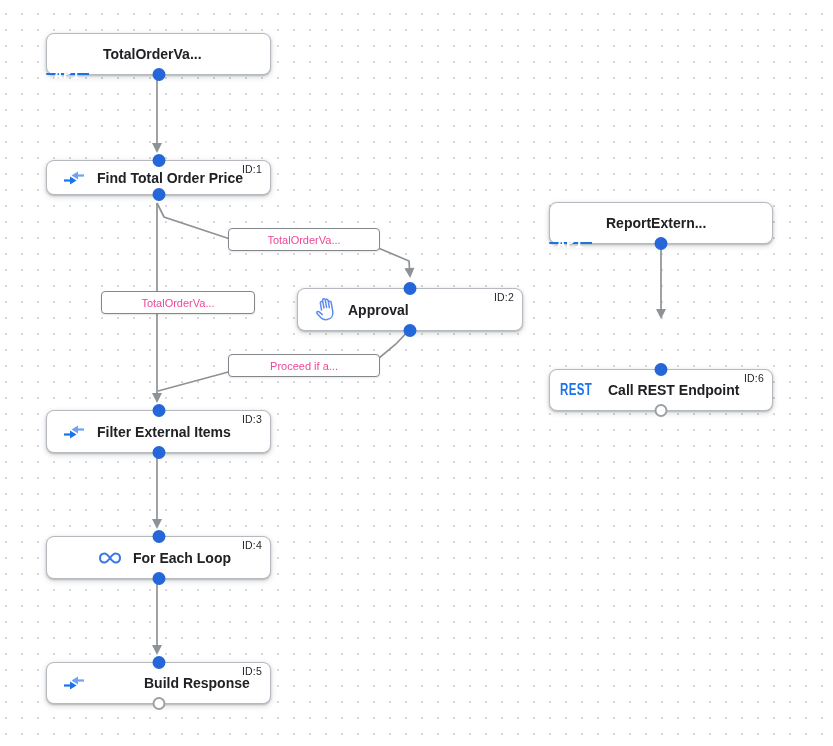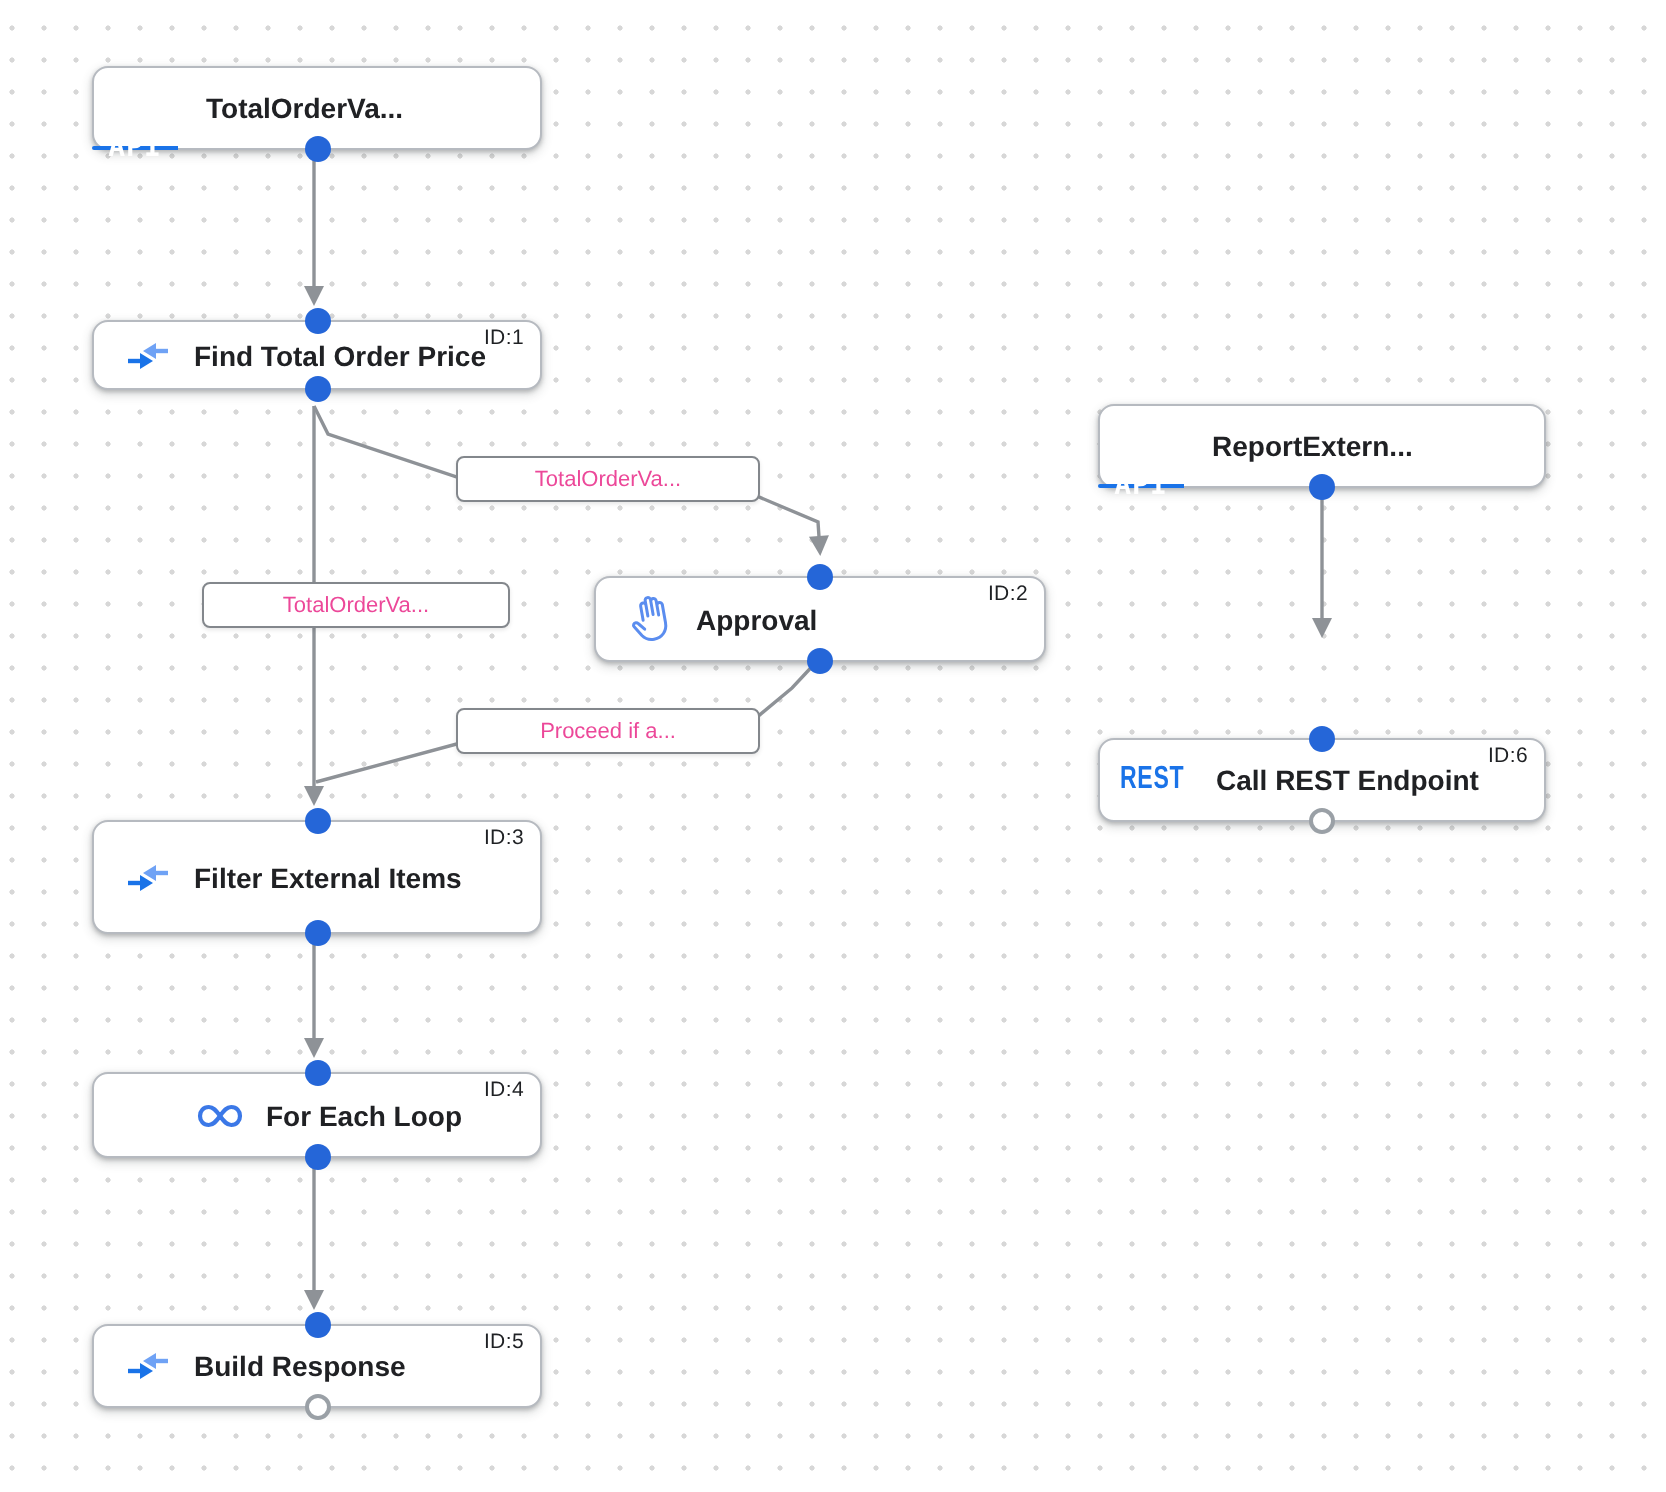--- a/index.html
+++ b/index.html
@@ -96,21 +96,21 @@
         <g transform="rotate(-10 11 13)">
           <path d="M7.6 12.5 V5.4 a1.35 1.35 0 0 1 2.7 0 V10.8 M10.3 10.8 V3.1 a1.35 1.35 0 0 1 2.7 0 V10.6 M13 10.6 V4 a1.35 1.35 0 0 1 2.7 0 V11.3 M15.7 11.3 V6.5 a1.35 1.35 0 0 1 2.7 0 V15.6 c0 4.3 -2.9 7.2 -7 7.2 c-2.7 0 -4.4 -1 -5.7 -2.9 L2.6 15 c-.55 -.85 .15 -1.95 1.15 -1.85 .5 .05 .95 .3 1.25 .7 l2.6 3.2" fill="none" stroke="#5b8def" stroke-width="1.5" stroke-linecap="round" stroke-linejoin="round"></path>
         </g>
       </svg>
     </span>
     <span class="node-title">Approval</span>
     <span class="dot top"></span>
     <span class="dot bottom"></span>
   </div>
 
-  <div class="node task" style="left:46px;top:410px;width:225px;height:57px;">
+  <div class="node task" style="left:46px;top:410px;width:225px;height:43px;">
     <span class="id-label">ID:3</span>
     <span class="task-icon">
       <svg width="24" height="20" viewBox="0 0 24 20">
         <line x1="2" y1="12.5" x2="9" y2="12.5" stroke="#1a73e8" stroke-width="2.2"></line>
         <path d="M8 8.5 L14.5 12.5 L8 16.5 Z" fill="#1a73e8"></path>
         <line x1="22" y1="7.5" x2="15" y2="7.5" stroke="#6fa2f5" stroke-width="2.2"></line>
         <path d="M16 3.5 L9.5 7.5 L16 11.5 Z" fill="#6fa2f5"></path>
       </svg>
     </span>
     <span class="node-title">Filter External Items</span>
@@ -123,21 +123,21 @@
     <span class="task-icon">
       <svg width="24" height="14" viewBox="0 0 24 14">
         <path d="M12 7 C10 4.2 8.6 2.5 6.4 2.5 C3.7 2.5 2 4.5 2 7 s1.7 4.5 4.4 4.5 C8.6 11.5 10 9.8 12 7 C14 4.2 15.4 2.5 17.6 2.5 C20.3 2.5 22 4.5 22 7 s-1.7 4.5 -4.4 4.5 C15.4 11.5 14 9.8 12 7 Z" fill="none" stroke="#3b78e7" stroke-width="2.1" stroke-linecap="round"></path>
       </svg>
     </span>
     <span class="node-title">For Each Loop</span>
     <span class="dot top"></span>
     <span class="dot bottom"></span>
   </div>
 
-  <div class="node task" style="left:46px;top:662px;width:225px;height:42px;">
+  <div class="node task" style="left:46px;top:662px;width:225px;height:42px;gap:47px;">
     <span class="id-label">ID:5</span>
     <span class="task-icon">
       <svg width="24" height="20" viewBox="0 0 24 20">
         <line x1="2" y1="12.5" x2="9" y2="12.5" stroke="#1a73e8" stroke-width="2.2"></line>
         <path d="M8 8.5 L14.5 12.5 L8 16.5 Z" fill="#1a73e8"></path>
         <line x1="22" y1="7.5" x2="15" y2="7.5" stroke="#6fa2f5" stroke-width="2.2"></line>
         <path d="M16 3.5 L9.5 7.5 L16 11.5 Z" fill="#6fa2f5"></path>
       </svg>
     </span>
     <span class="node-title">Build Response</span>

